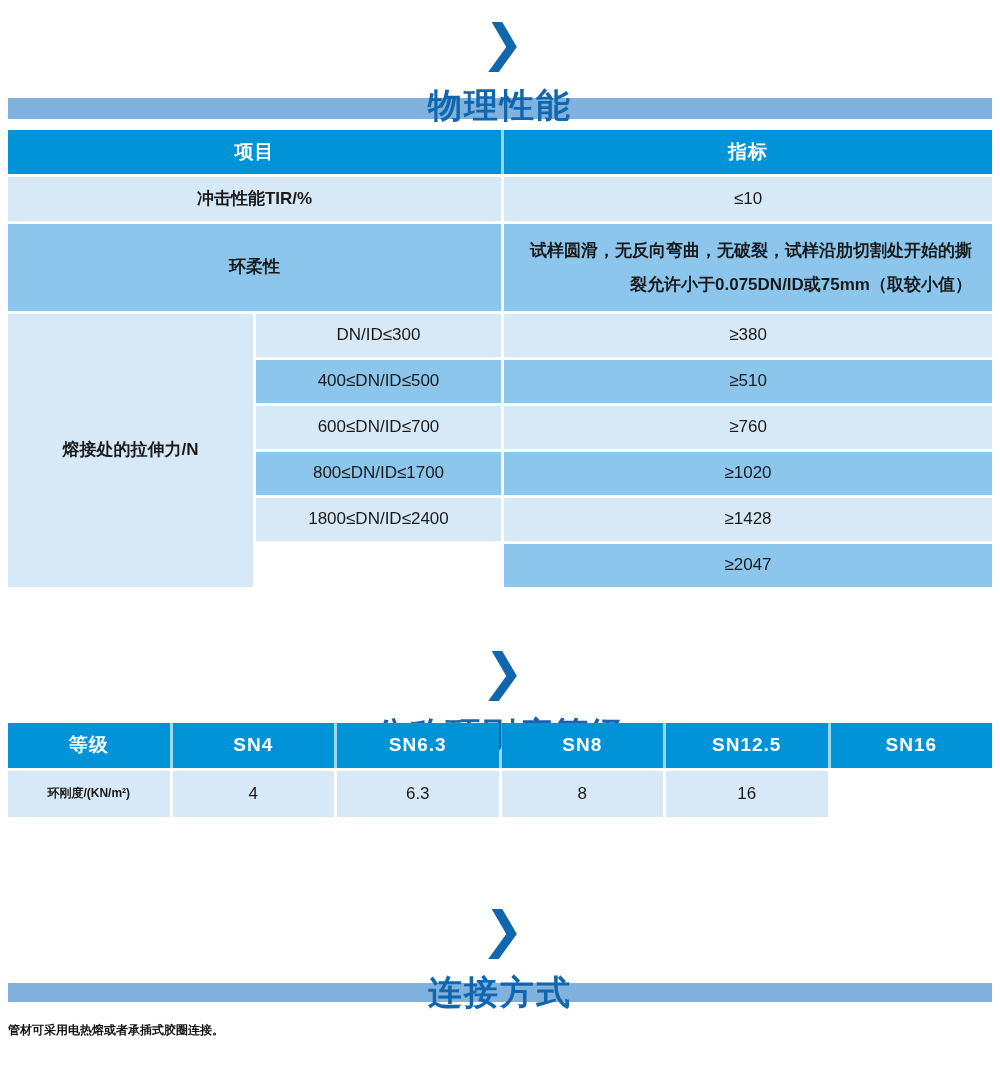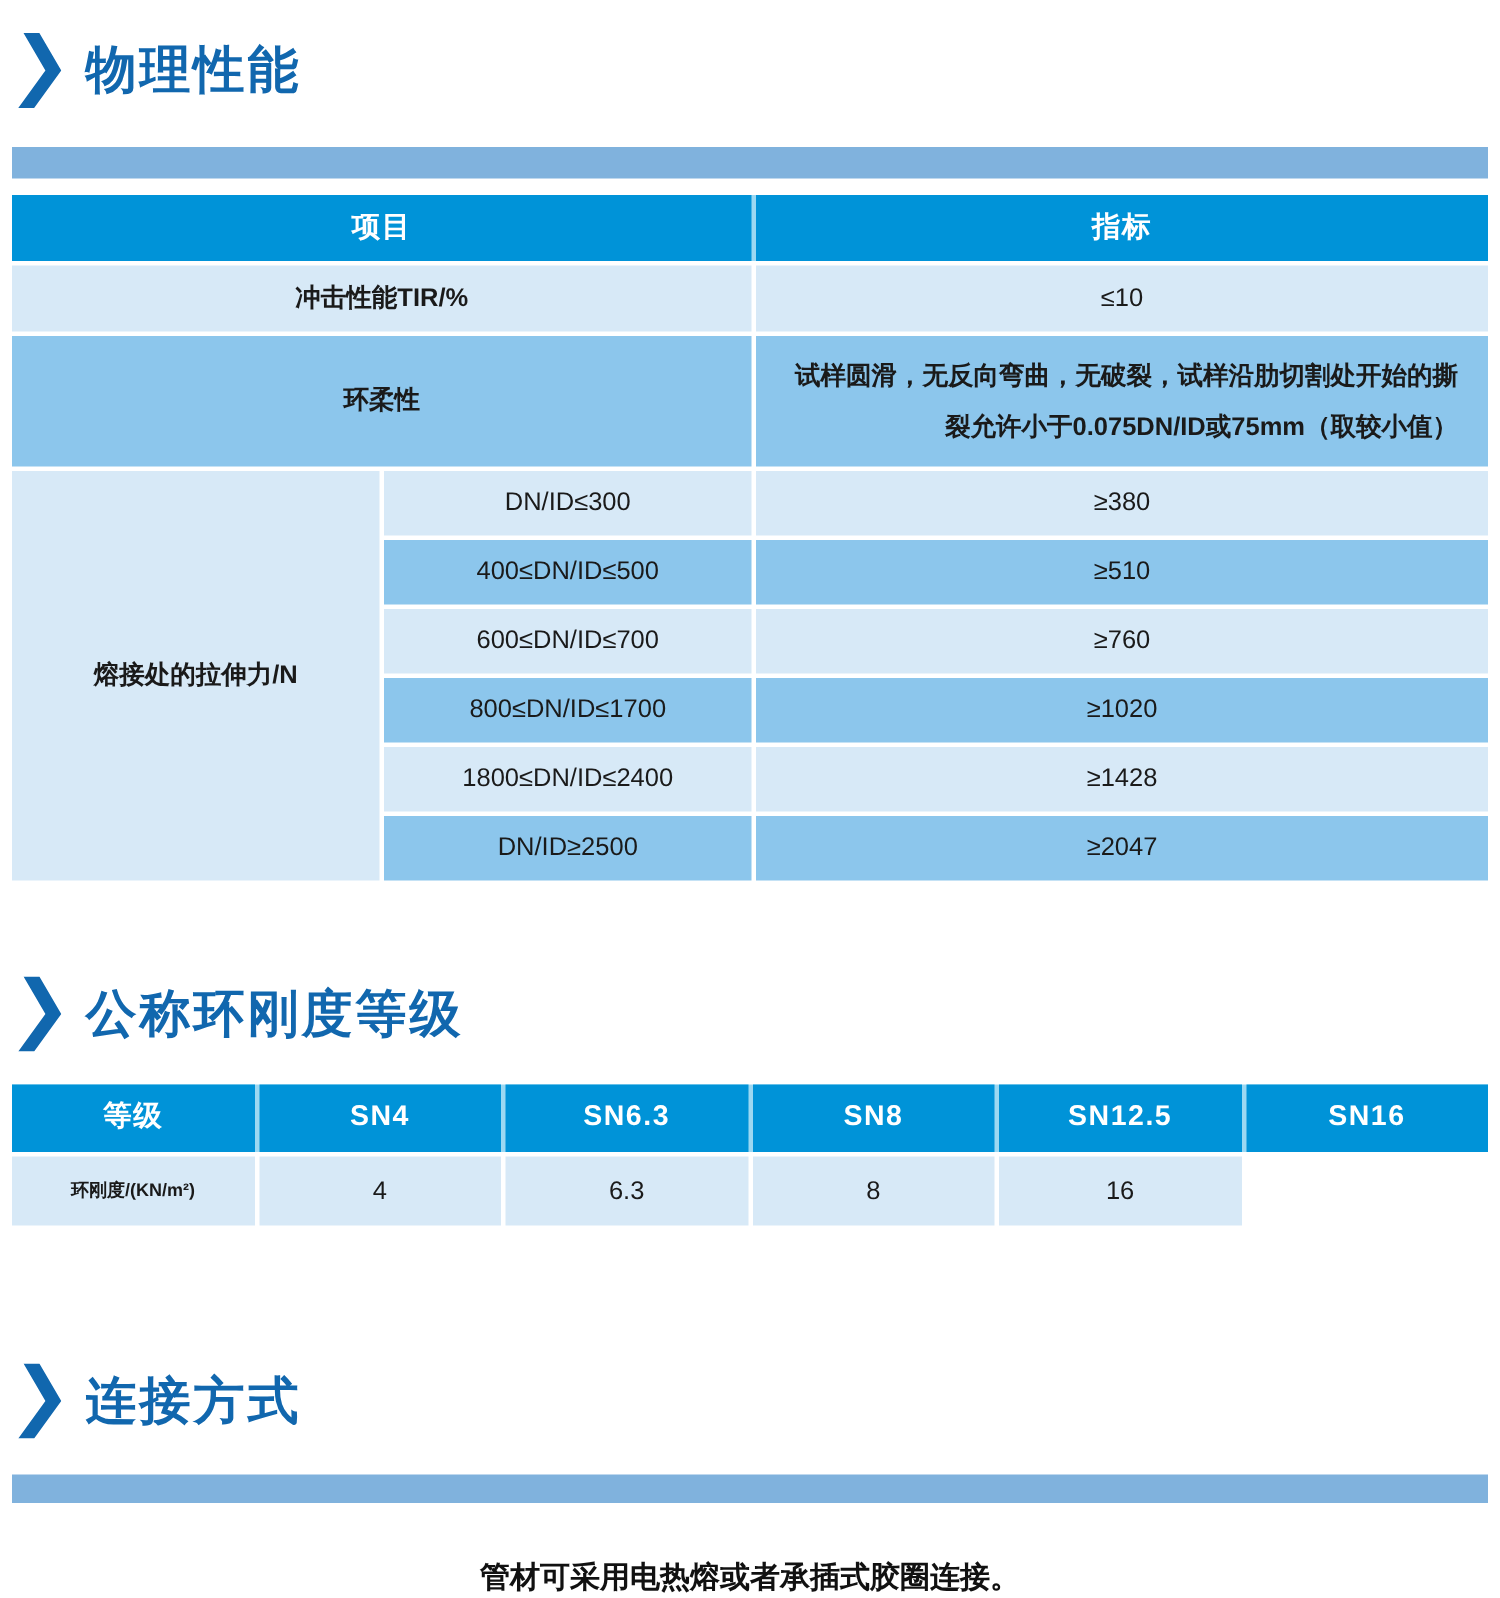--- a/index.html
+++ b/index.html
@@ -5,21 +5,21 @@
   html,body{margin:0;padding:0;background:#fff;}
   body{
     width:1000px;height:1065px;
     font-family:"Liberation Sans","DejaVu Sans",sans-serif;
     color:#1a1a1a;
     -webkit-font-smoothing:antialiased;
   }
   .page{width:1000px;height:1065px;box-sizing:border-box;padding:0 8px;overflow:hidden;}
 
   
-  .sec-title{display:flex;align-items:center;gap:16px;height:50px;}
+  .sec-title{display:flex;align-items:center;gap:16px;height:50px;flex-direction:column;}
   .chev{width:33px;height:50px;flex:0 0 auto;transform:skewX(-4deg);}
   .chev polygon{fill:var(--title-blue,#1167ae);}
   .title{
     margin:0;font-size:34px;font-weight:700;color:var(--title-blue,#1167ae);
     letter-spacing:2px;line-height:1;
   }
 
   
   .bar{height:21px;background:var(--bar-blue,#80b2dd);}
 
@@ -63,21 +63,21 @@
     justify-content:flex-start;text-align:right;
     padding:0 20px;line-height:2.0;font-weight:700;
   }
 
   
   .s1-title{margin-top:22px;}
   .s1-bar{margin-top:26px;}
   .s2-title{margin-top:64px;}
   .s3-title{margin-top:92px;}
   .s3-bar{margin-top:24px;height:19px;}
-  .note{margin-top:36px;font-size:20px;font-weight:700;color:#111;text-align:center;}
+  .note{margin-top:20px;font-size:12px;font-weight:700;color:#111;}
 </style>
 </head>
 <body>
 
 <div class="page">
 
   <section>
     <div class="sec-title s1-title">
       <svg class="chev" viewBox="0 0 34 52">
         <polygon points="6,0 17,0 34,26 17,52 6,52 23,26"></polygon>
@@ -107,21 +107,20 @@
 
       <div class="cell light c2 r6">600≤DN/ID≤700</div>
       <div class="cell light c3 r6">≥760</div>
 
       <div class="cell med c2 r7">800≤DN/ID≤1700</div>
       <div class="cell med c3 r7">≥1020</div>
 
       <div class="cell light c2 r8">1800≤DN/ID≤2400</div>
       <div class="cell light c3 r8">≥1428</div>
 
-      <div class="cell med c2 r9">DN/ID≥2500</div>
       <div class="cell med c3 r9">≥2047</div>
     </div>
   </section>
 
   <section>
     <div class="sec-title s2-title">
       <svg class="chev" viewBox="0 0 34 52">
         <polygon points="6,0 17,0 34,26 17,52 6,52 23,26"></polygon>
       </svg>
       <h1 class="title">公称环刚度等级</h1>

